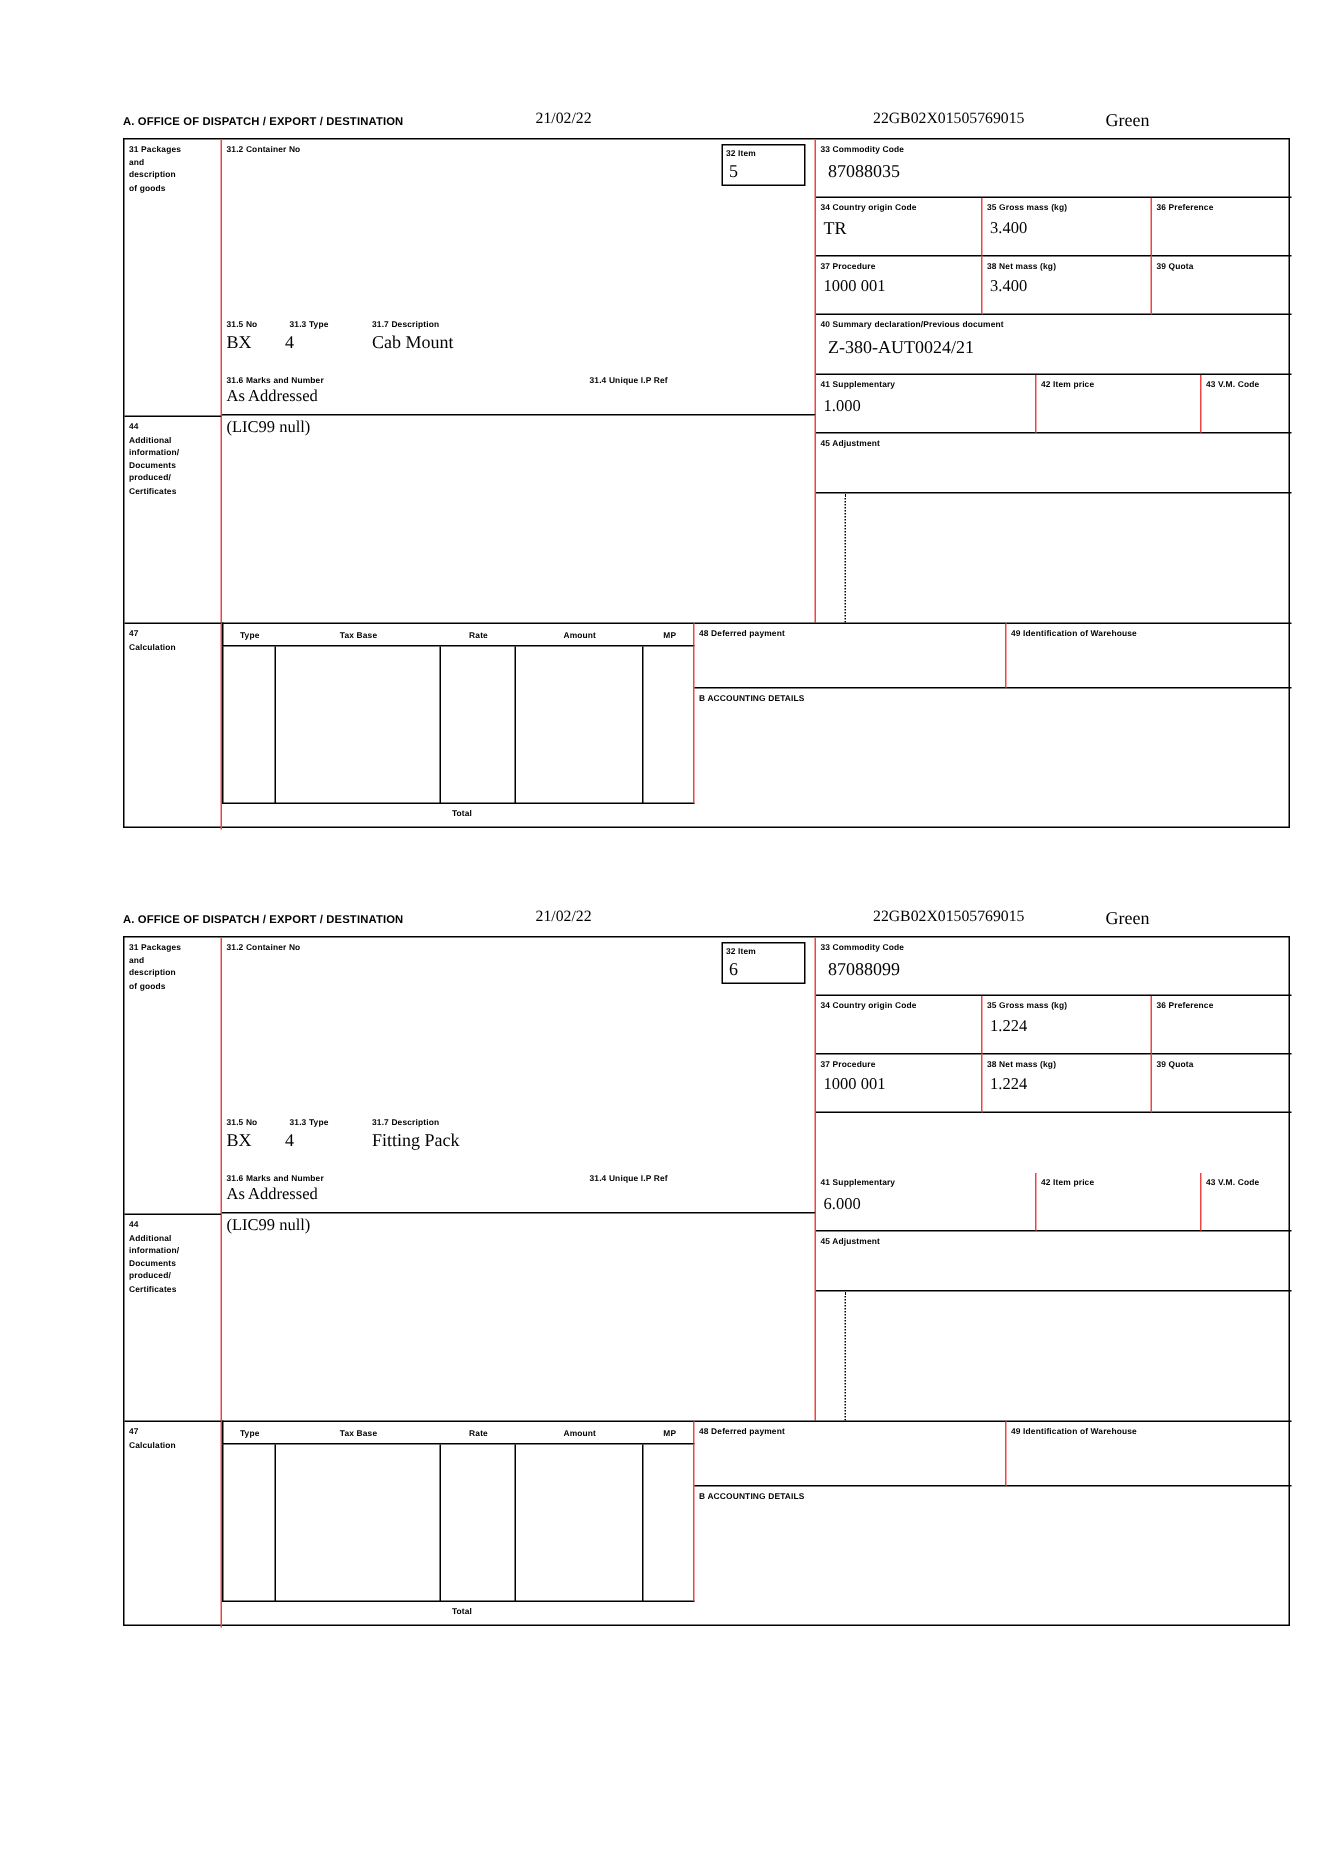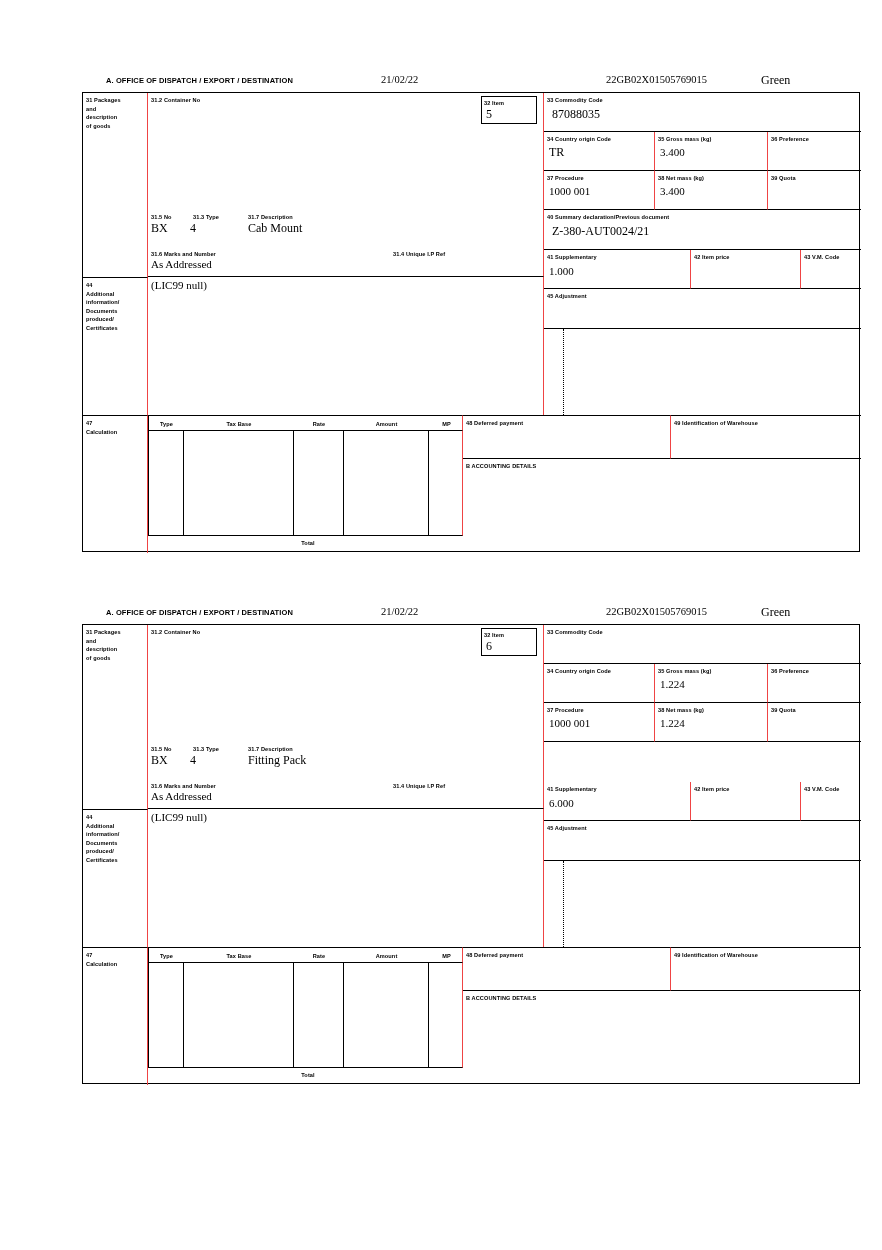--- a/index.html
+++ b/index.html
@@ -26,21 +26,20 @@
   }
   .form.first { top: 76px; }
   .form.second { top: 608px; }
 
   
   .hdr {
     position: relative;
     height: 16px;
     font-size: 7.5px;
     font-weight: bold;
-    margin-left: 24px;
   }
   .hdr .office {
     position: absolute;
     left: 0; top: 0;
     font-size: 7.5px;
     letter-spacing: 0.1px;
   }
   .hdr .date {
     position: absolute;
     left: 275px; top: -2px;
@@ -308,20 +307,21 @@
         <div class="val" style="position:absolute; left:300px; top:165px;"></div>
       </div>
 
       <div class="cell" style="left:398px; top:3px; width:56px; height:28px; border:1px solid #000;">
         <div class="lbl" style="padding:2px 0 0 2px;">32 Item</div>
         <div class="val big" style="padding:0 0 0 4px;">6</div>
       </div>
 
       <div class="cell bb" style="left:461px; top:0; width:317px; height:39px;">
         <div class="lbl" style="padding:3px 0 0 3px;">33 Commodity Code</div>
+        <div class="val big" style="padding:3px 0 0 8px;">87088099</div>
       </div>
 
       <div class="cell bb br" style="left:461px; top:39px; width:111px; height:39px;">
         <div class="lbl" style="padding:3px 0 0 3px;">34 Country origin Code</div>
         <div class="val big" style="padding:2px 0 0 5px;margin-top:44px;">GB</div>
       </div>
       <div class="cell bb br" style="left:572px; top:39px; width:113px; height:39px;">
         <div class="lbl" style="padding:3px 0 0 3px;">35 Gross mass (kg)</div>
         <div class="val" style="padding:2px 0 0 5px;">1.224</div>
       </div>

